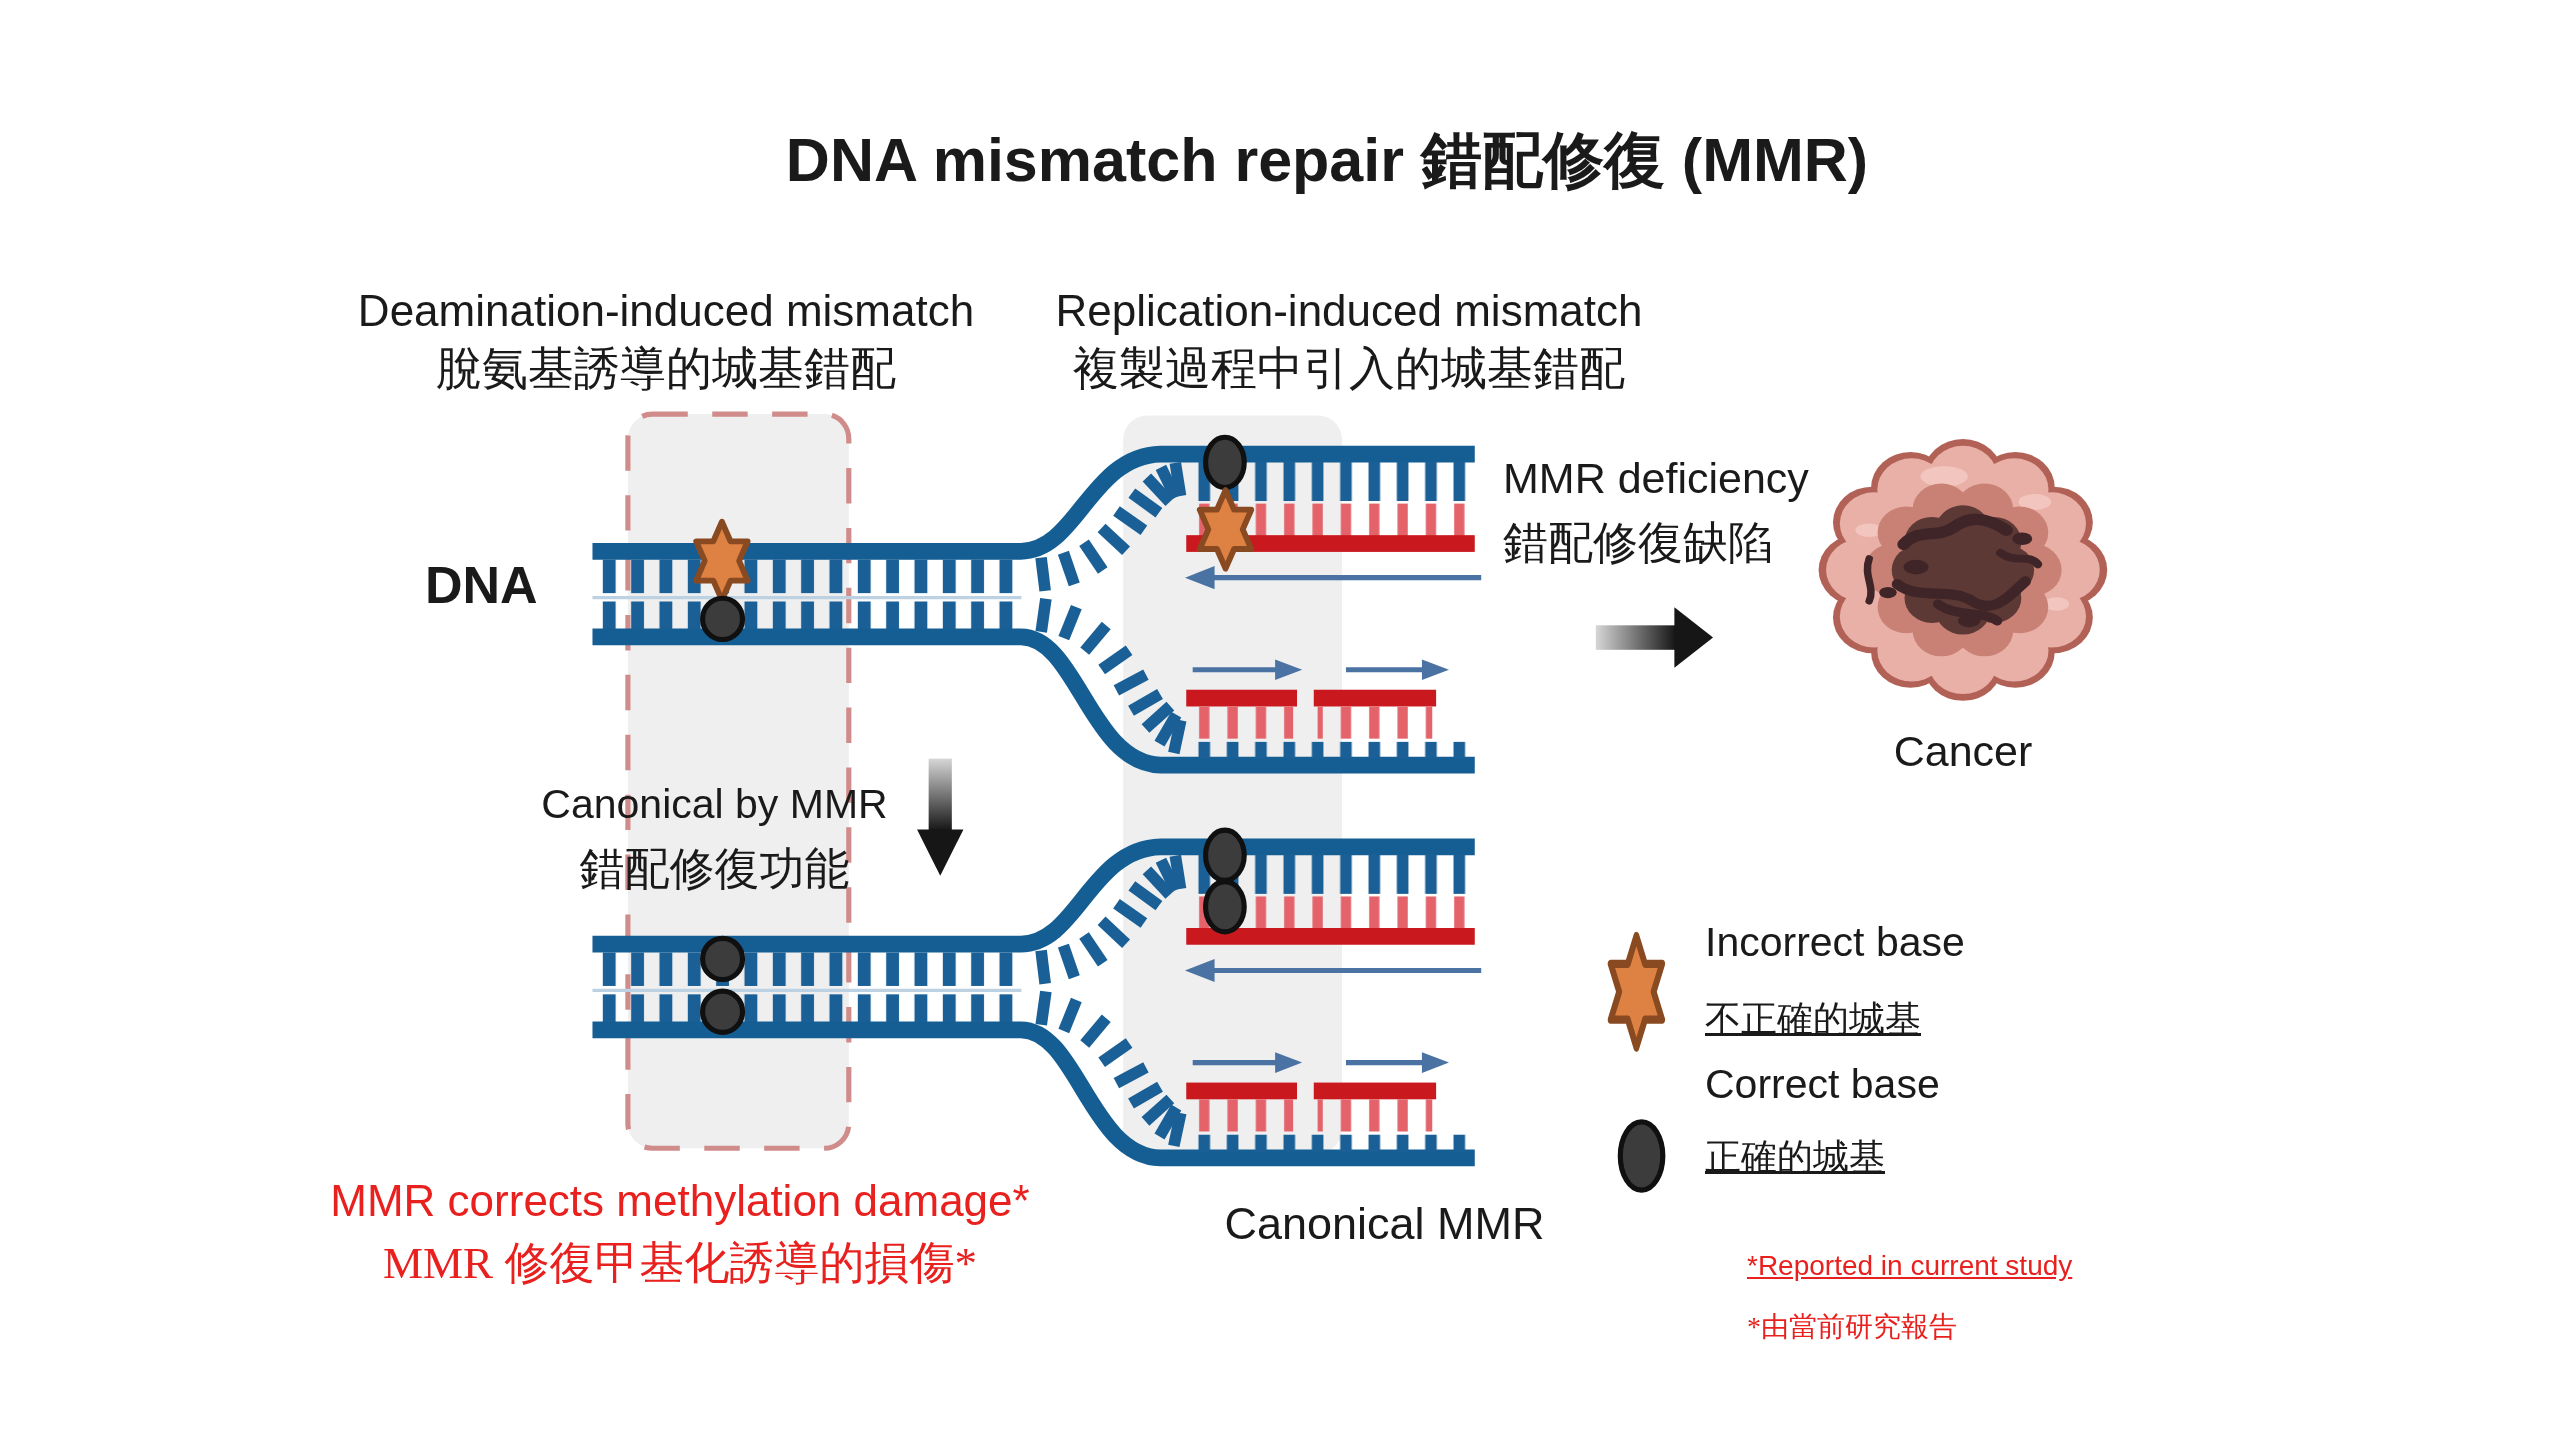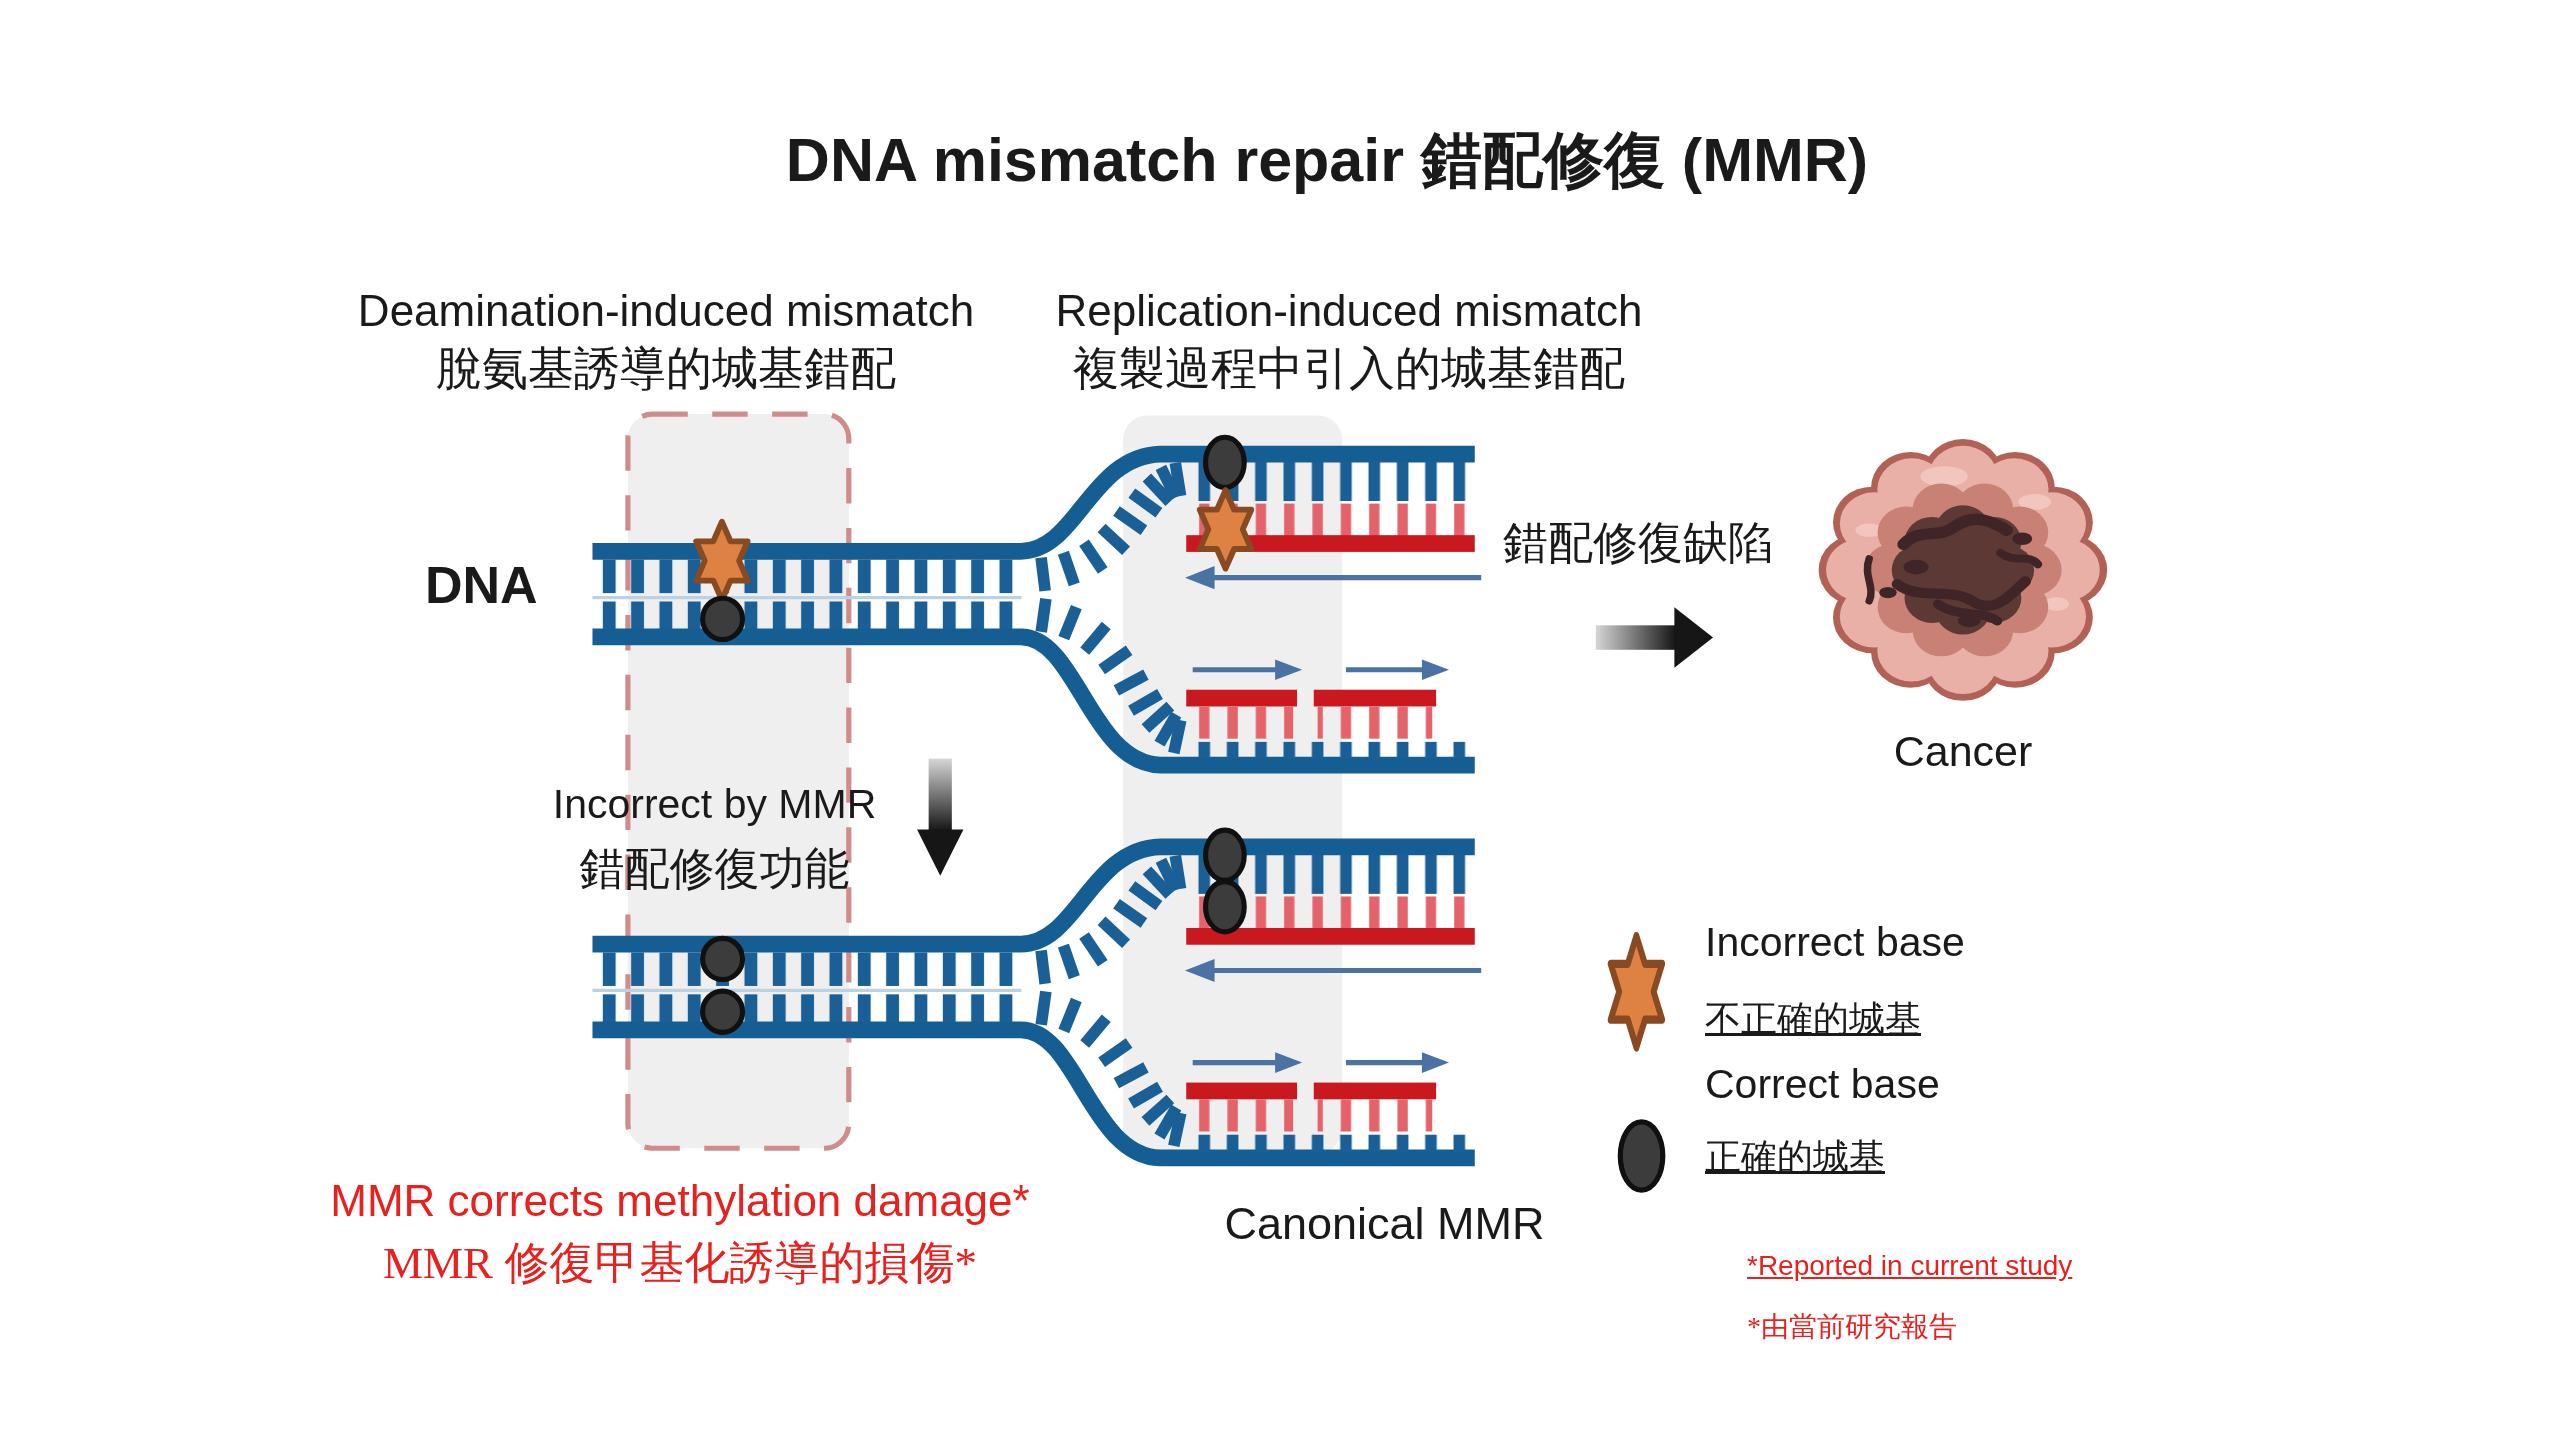--- a/index.html
+++ b/index.html
@@ -276,25 +276,26 @@
 
 <div class="txt ctr title" style="left:715px;top:122px;width:1224px;">DNA mismatch repair 錯配修復 (MMR)</div>
 
 <div class="txt ctr hdr-en" style="left:344px;top:283px;width:644px;">Deamination-induced mismatch</div>
 <div class="txt ctr hdr-zh zh" style="left:344px;top:340px;width:644px;">脫氨基誘導的城基錯配</div>
 <div class="txt ctr hdr-en" style="left:1027px;top:283px;width:644px;">Replication-induced mismatch</div>
 <div class="txt ctr hdr-zh zh" style="left:1027px;top:340px;width:644px;">複製過程中引入的城基錯配</div>
 
 <div class="txt dna" style="left:425px;top:553px;">DNA</div>
 
+<div class="txt lbl-en" style="left:1503px;top:452px;">MMR deficiency</div>
 <div class="txt lbl-zh zh" style="left:1503px;top:515px;">錯配修復缺陷</div>
 
 <div class="txt ctr lbl-en" style="left:1770px;top:725px;width:386px;">Cancer</div>
 
-<div class="txt ctr lbl-en" style="left:457px;top:779px;width:515px;font-size:41px;">Incorrect by MMR</div>
+<div class="txt ctr lbl-en" style="left:457px;top:779px;width:515px;font-size:41px;">Canonical by MMR</div>
 <div class="txt ctr lbl-zh zh" style="left:457px;top:841px;width:515px;">錯配修復功能</div>
 
 <div class="txt ctr lbl-en" style="left:1127px;top:1196px;width:515px;font-size:45px;">Canonical MMR</div>
 
 <div class="txt ctr red methyl-en" style="left:229px;top:1173px;width:902px;">MMR corrects methylation damage*</div>
 <div class="txt ctr red methyl-zh zh" style="left:229px;top:1235px;width:902px;">MMR 修復甲基化誘導的損傷*</div>
 
 <div class="txt leg-en" style="left:1705px;top:917px;">Incorrect base</div>
 <div class="txt leg-zh zh" style="left:1705px;top:997px;">不正確的城基</div>
 <div class="txt leg-en" style="left:1705px;top:1059px;">Correct base</div>

